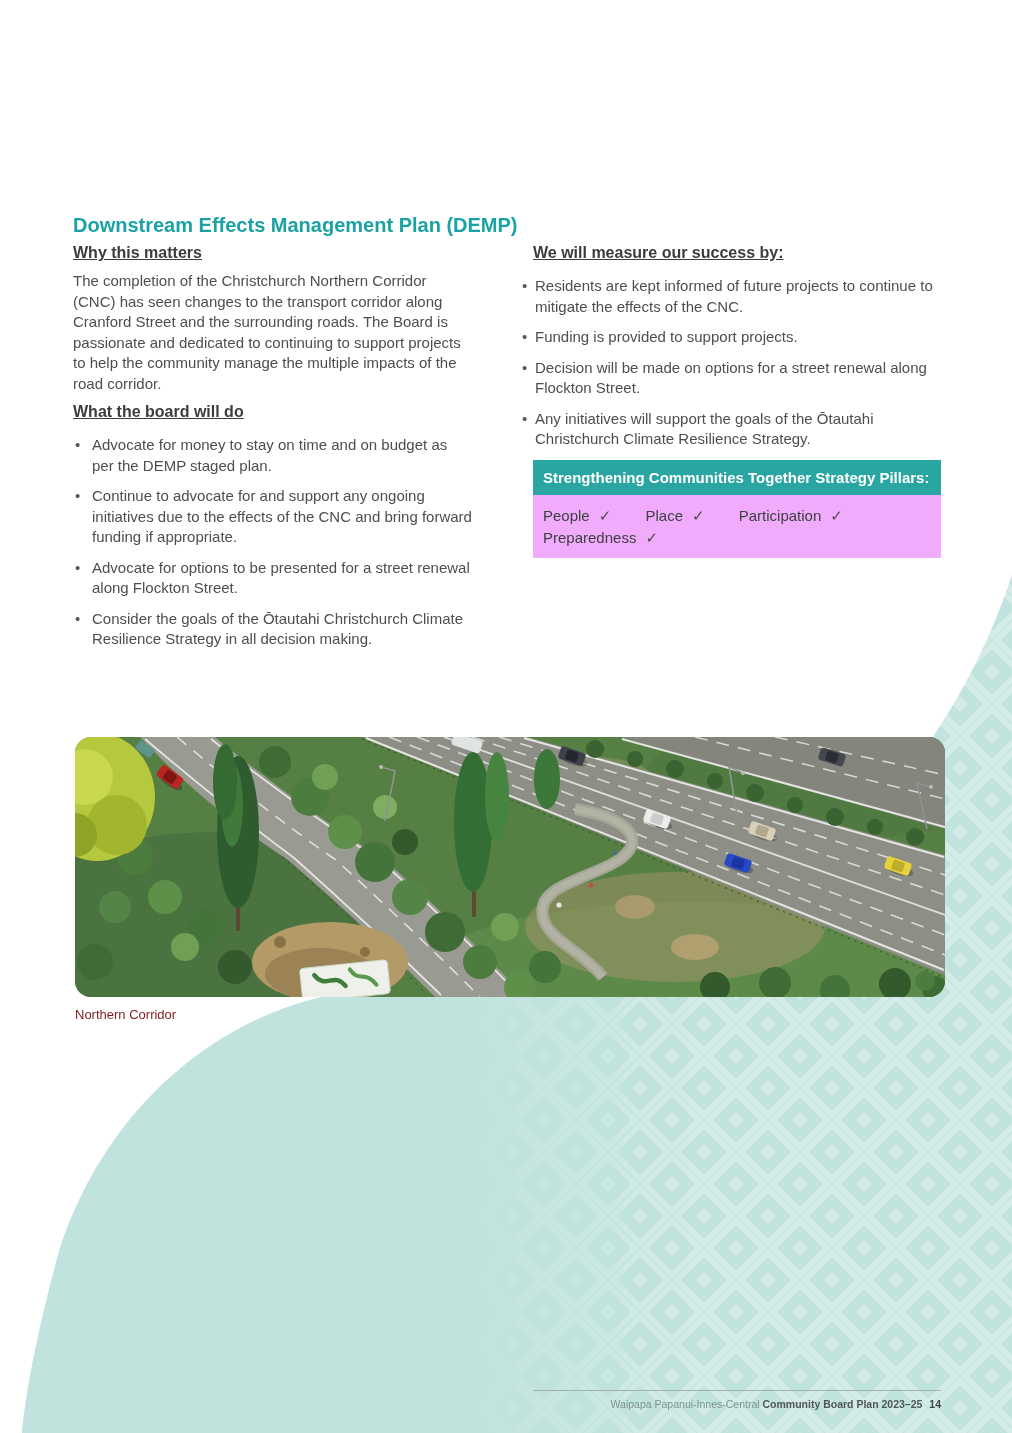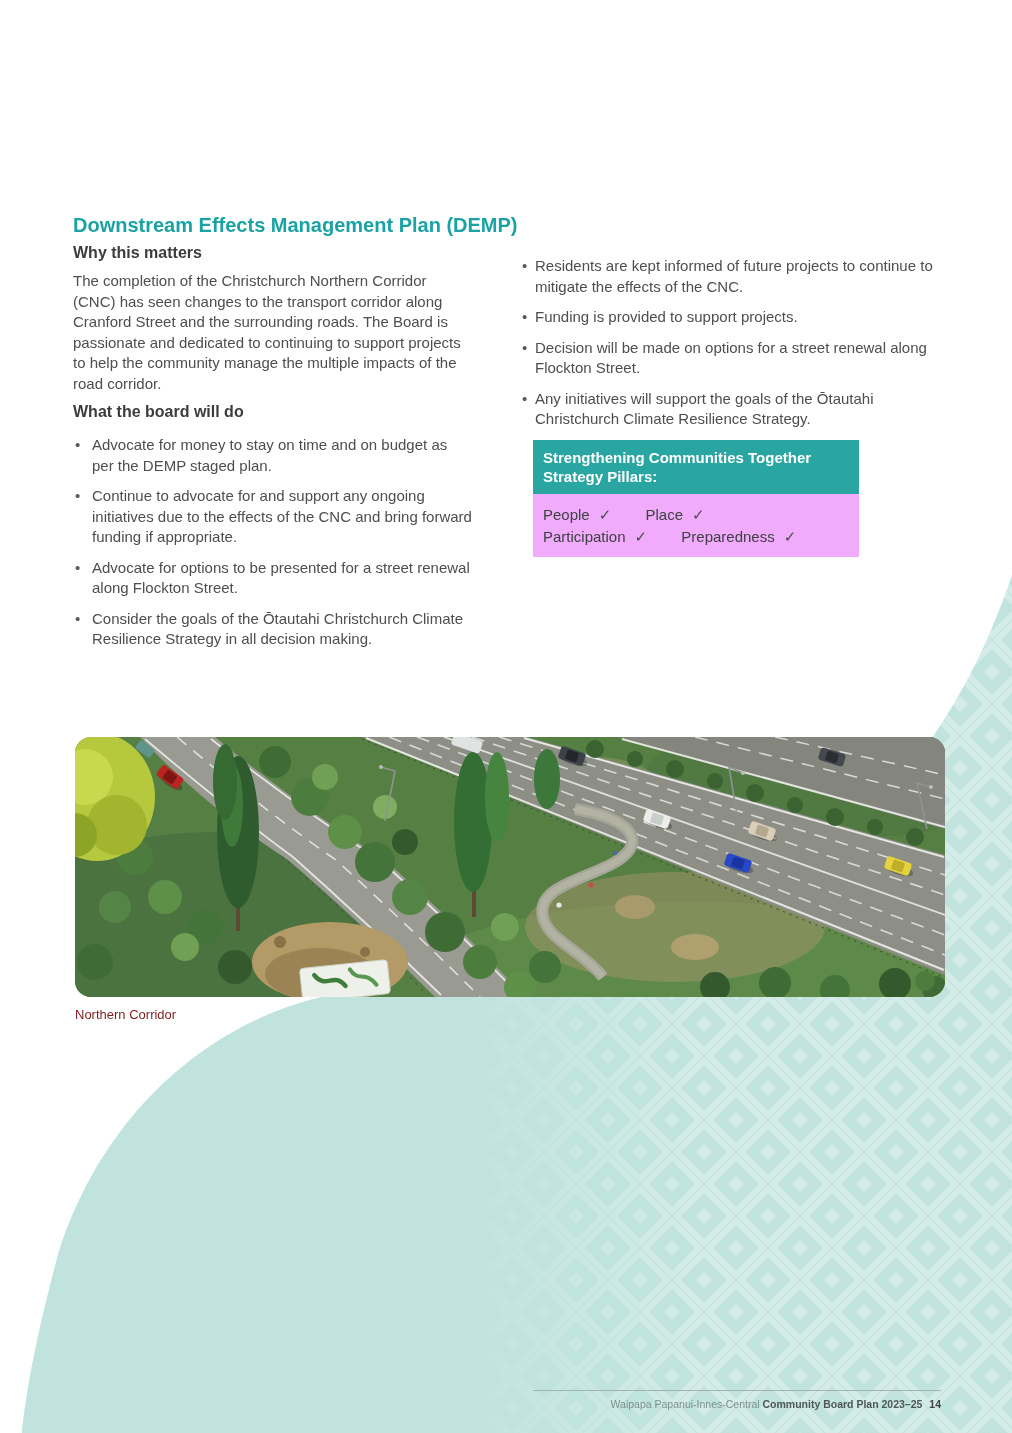--- a/index.html
+++ b/index.html
@@ -4,33 +4,33 @@
 <style>
   html,body{margin:0;padding:0;}
   body{
     width:1012px;height:1433px;background:#ffffff;position:relative;overflow:hidden;
     font-family:"Liberation Sans",sans-serif;-webkit-font-smoothing:antialiased;
   }
   .page{position:absolute;inset:0;}
   .swoosh{position:absolute;left:0;top:0;width:1012px;height:1433px;display:block;}
   .content{position:absolute;inset:0;}
   h1{position:absolute;left:73px;top:212px;margin:0;font-size:20px;line-height:26px;font-weight:bold;color:#1ba2a4;}
-  h2{margin:0;font-size:16px;line-height:20px;font-weight:bold;color:#3c3c3c;}
+  h2{margin:0;font-size:16px;line-height:20px;font-weight:bold;color:#3c3c3c;text-decoration:underline;}
   .col{position:absolute;top:243px;font-size:15px;line-height:20.5px;color:#4e4e4e;}
   .col-left{left:73px;width:400px;}
   .col-right{left:533px;width:410px;}
   .col p{margin:8px 0 0 0;}
   .col h2.sub{margin-top:8px;}
   ul{list-style:none;margin:13px 0 0 0;padding:0;}
   li{position:relative;margin:0 0 10px 0;}
   .list-left li{padding-left:19px;}
   .list-left li::before{content:"\2022";position:absolute;left:2px;top:0;color:#5a5a5a;}
   .list-right li{padding-left:2px;}
   .list-right li::before{content:"\2022";position:absolute;left:-11px;top:0;color:#5a5a5a;}
-  .pillars{margin-top:2px;width:326px;}
+  .pillars{margin-top:2px;width:408px;}
   .pillars-head{background:#2aa6a2;color:#ffffff;font-weight:bold;font-size:15px;line-height:19px;padding:8px 10px;}
   .pillars-body{background:#f0abfc;padding:10px 10px 9px 10px;font-size:15px;line-height:22px;color:#3f4040;}
   .pillar{display:inline-block;margin-right:30px;white-space:nowrap;}
   .pillar .check{margin-left:9px;color:#4a4a4a;}
   .photo{position:absolute;left:75px;top:737px;width:870px;height:260px;border-radius:16px;overflow:hidden;}
   .photo svg{display:block;width:870px;height:260px;}
   .caption{position:absolute;left:75px;top:1006px;font-size:13px;line-height:17px;color:#7f1d1d;}
   .footer{position:absolute;left:533px;top:1390px;width:408px;}
   .footer-line{height:1px;background:#9fb4b0;}
   .footer-text{margin-top:7px;text-align:right;font-size:10.5px;line-height:13px;color:#7c918d;white-space:nowrap;}
@@ -81,20 +81,21 @@
       <h2 class="sub">What the board will do</h2>
       <ul class="list-left">
         <li>Advocate for money to stay on time and on budget as per the DEMP staged plan.</li>
         <li>Continue to advocate for and support any ongoing initiatives due to the effects of the CNC and bring forward funding if appropriate.</li>
         <li>Advocate for options to be presented for a street renewal along Flockton Street.</li>
         <li>Consider the goals of the Ōtautahi Christchurch Climate Resilience Strategy in all decision making.</li>
       </ul>
     </div>
 
     <div class="col col-right">
+      <h2>We will measure our success by:</h2>
       <ul class="list-right">
         <li>Residents are kept informed of future projects to continue to mitigate the effects of the CNC.</li>
         <li>Funding is provided to support projects.</li>
         <li>Decision will be made on options for a street renewal along Flockton Street.</li>
         <li>Any initiatives will support the goals of the Ōtautahi Christchurch Climate Resilience Strategy.</li>
       </ul>
 
       <div class="pillars">
         <div class="pillars-head">Strengthening Communities Together Strategy Pillars:</div>
         <div class="pillars-body">

